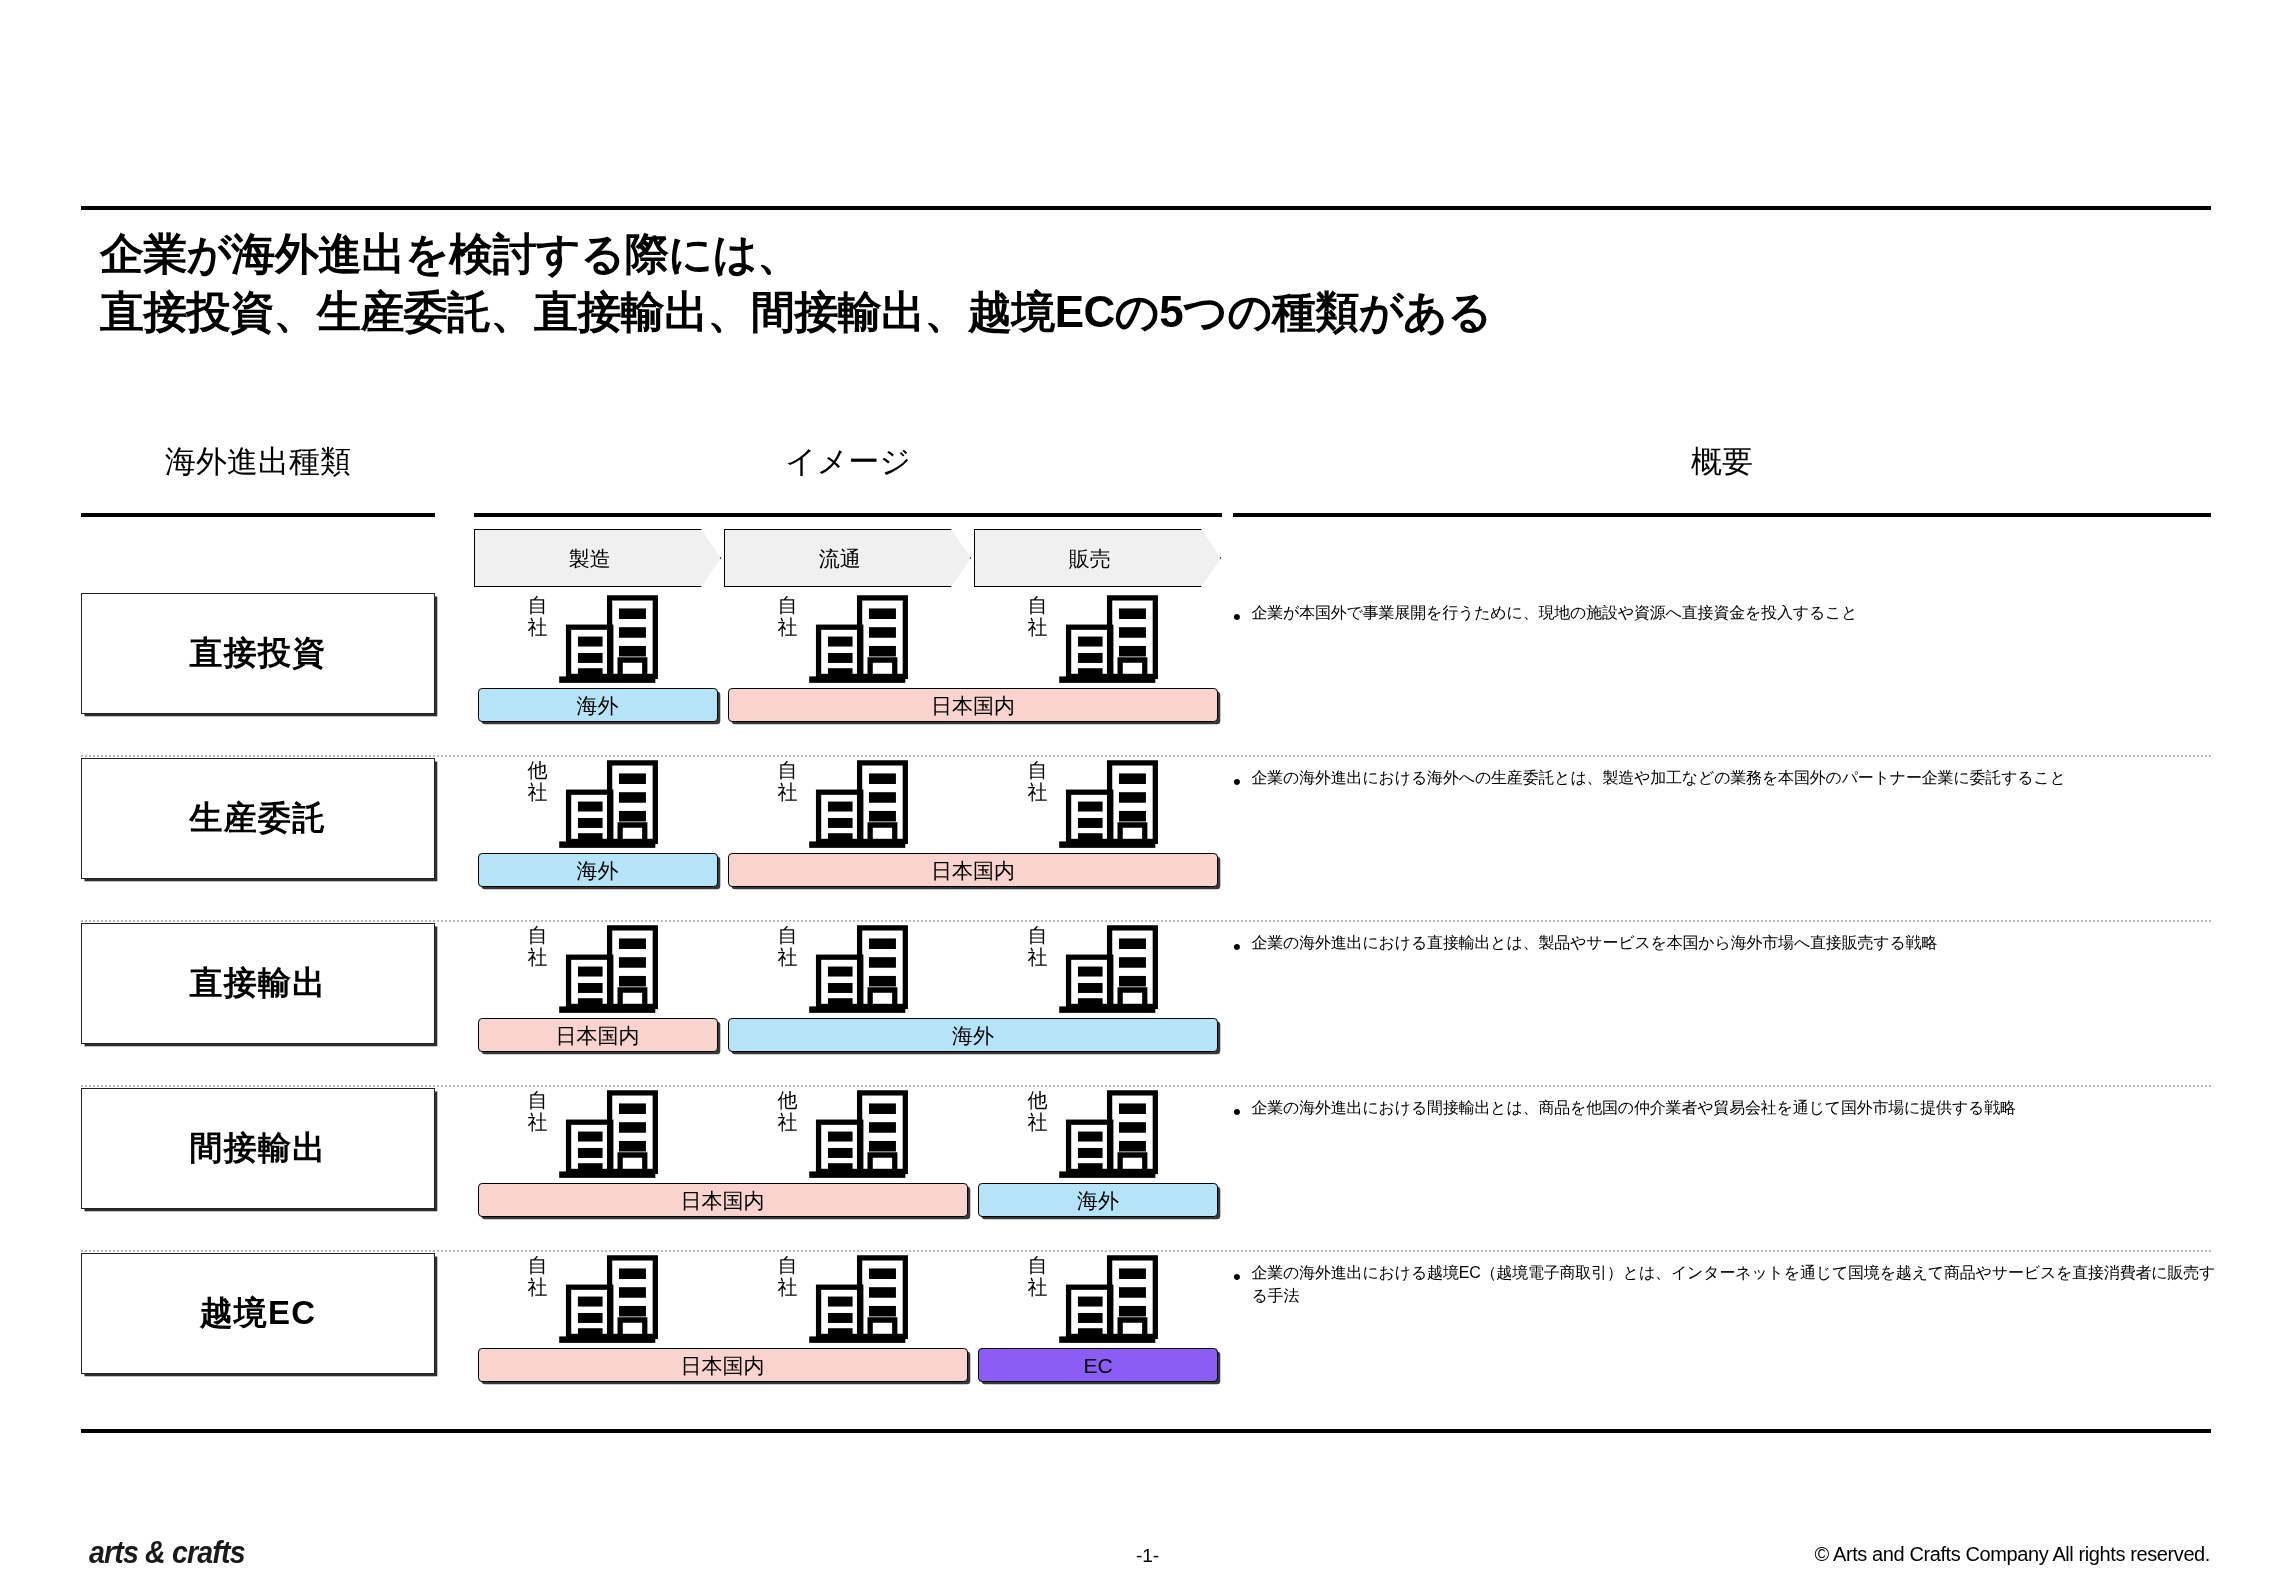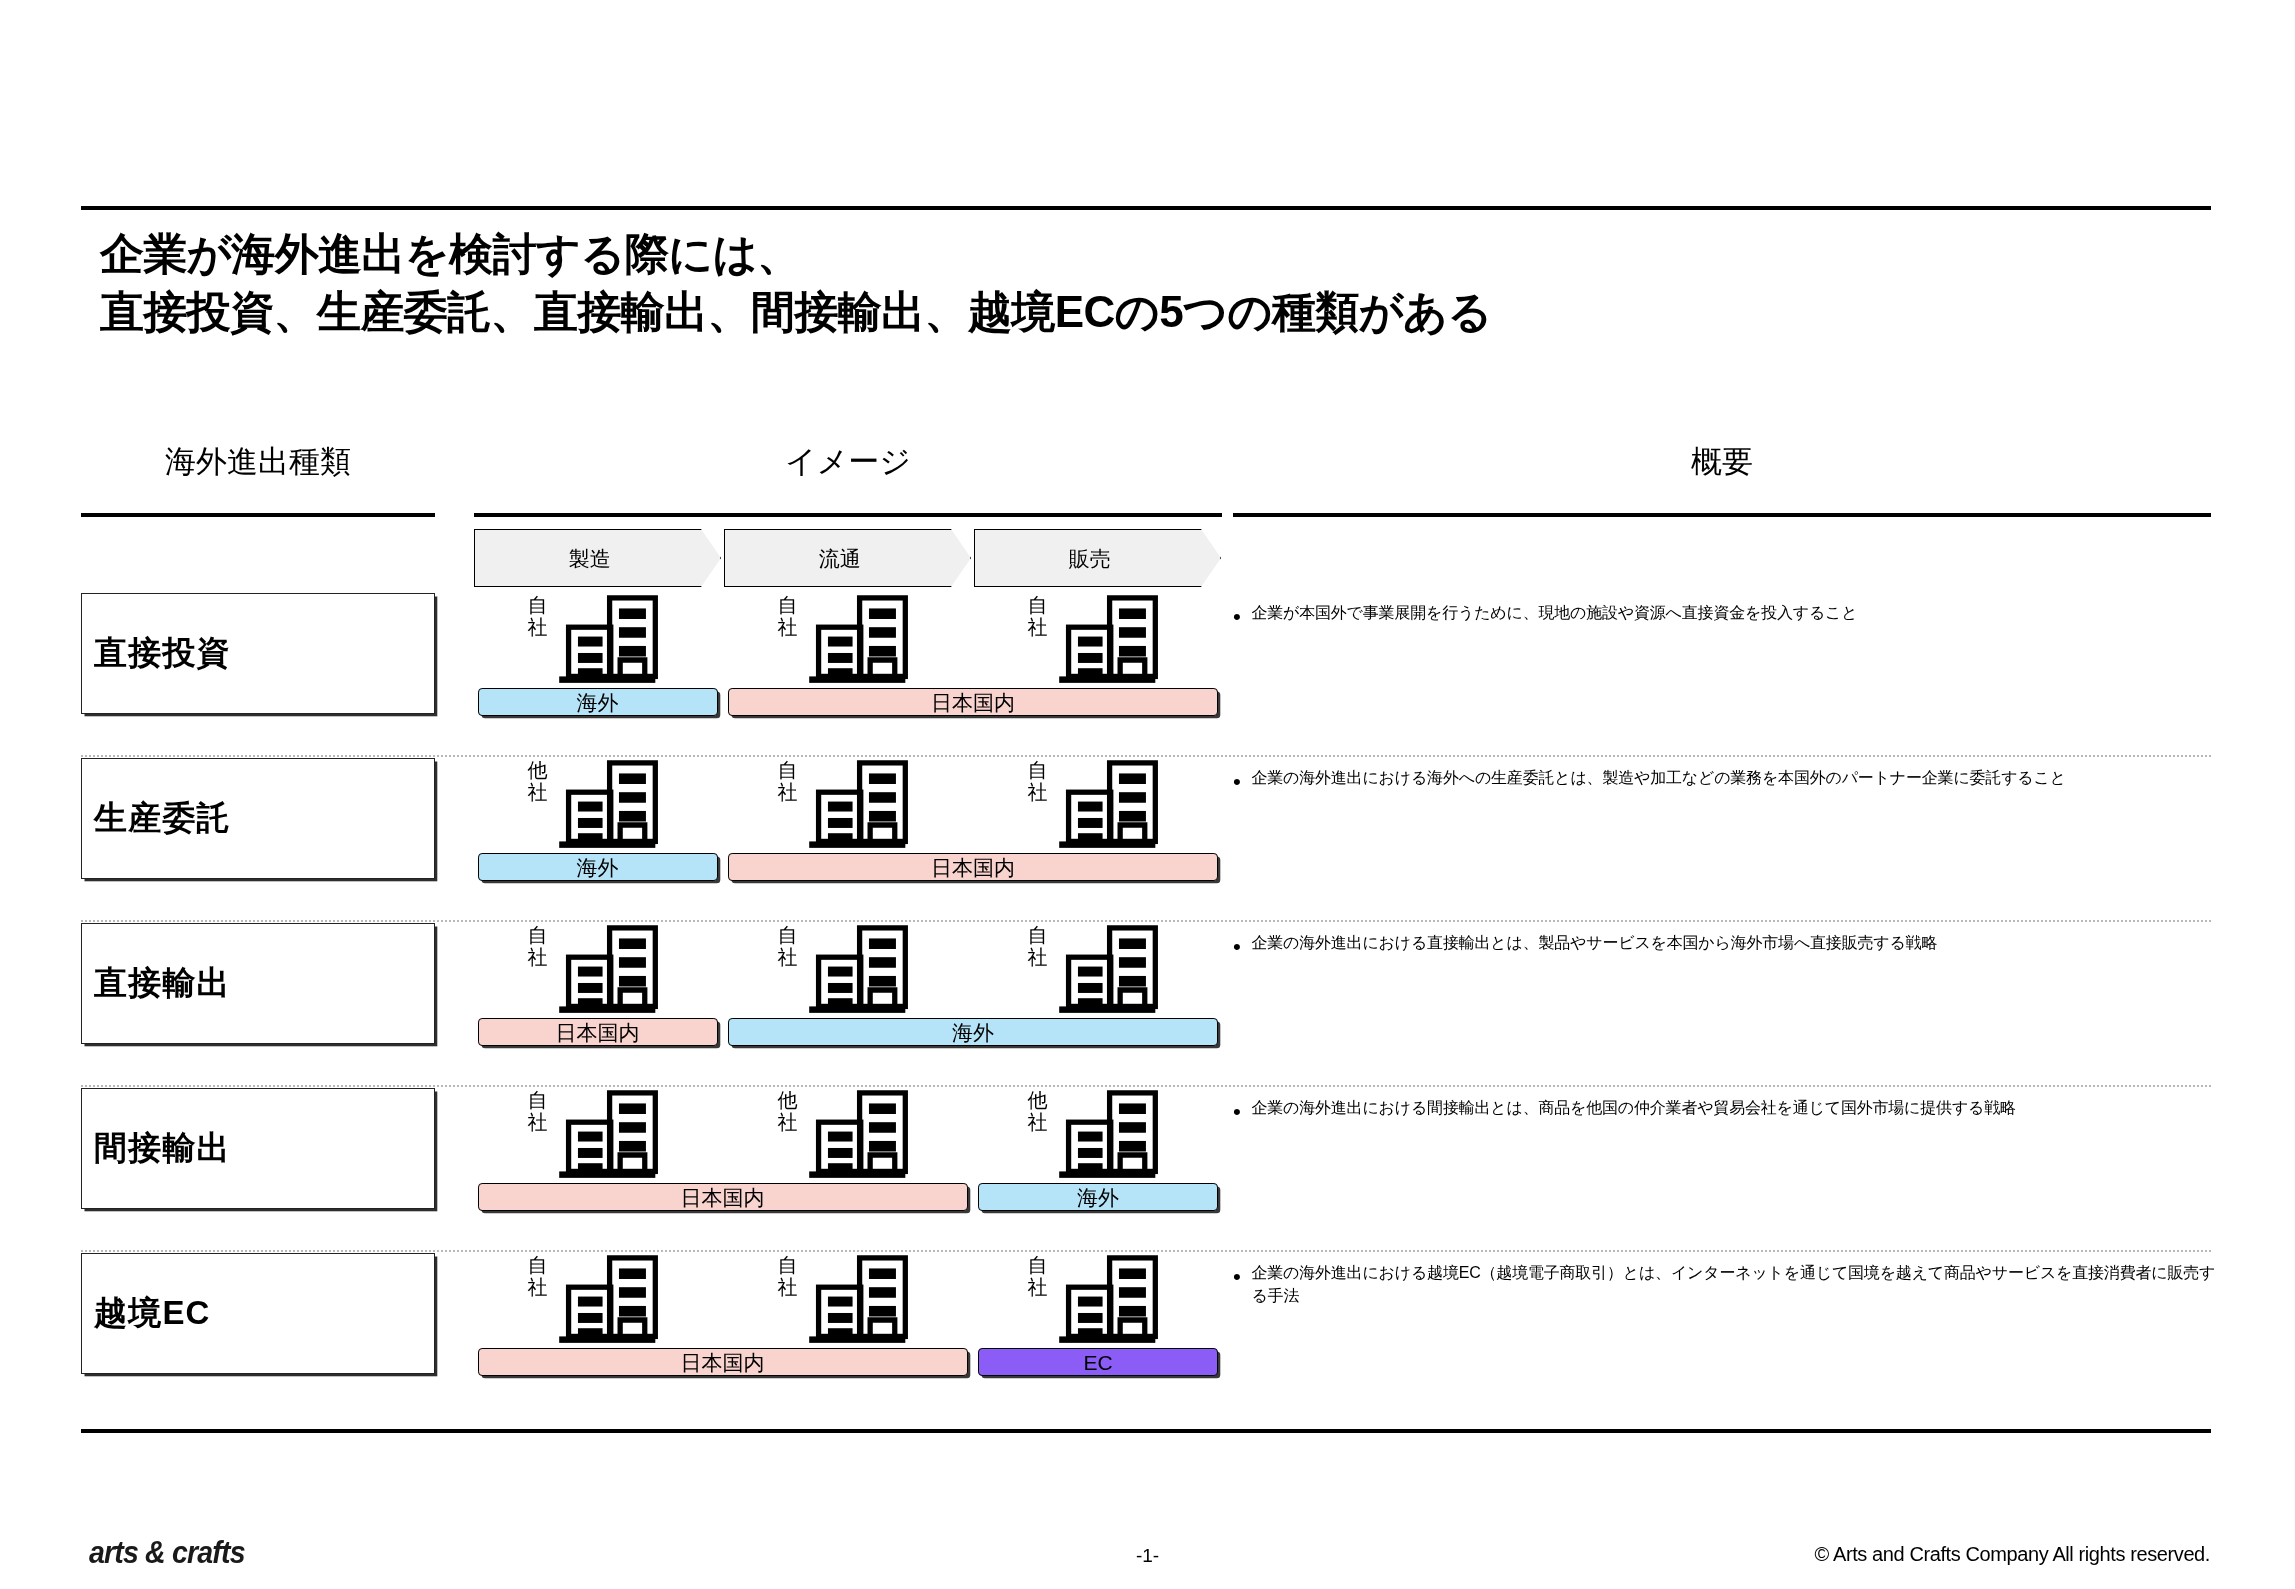--- a/index.html
+++ b/index.html
@@ -134,22 +134,21 @@
     left: 81px;
     top: 0;
     width: 354px;
     height: 121px;
     border: 1.8px solid #222222;
     box-sizing: border-box;
     background: #ffffff;
     box-shadow: 2.9px 2.9px 0 -0.6px rgba(0,0,0,0.82);
     display: flex;
     align-items: center;
-    justify-content: flex-start;
-    padding-left: 12px;
+    justify-content: center;
   }
   .type-box .lbl {
     font-size: 33px;
     font-weight: bold;
     letter-spacing: 1.2px;
     color: #000000;
     white-space: nowrap;
   }
 
   
@@ -191,21 +190,21 @@
   .owner i { font-style: normal; display: block; }
   .bldg-svg {
     position: absolute;
     left: 26px;
     top: 0;
   }
 
   
   .tag {
     position: absolute;
-    height: 28px;
+    height: 34px;
     border: 1.8px solid #000000;
     border-radius: 4.1px;
     box-sizing: border-box;
     display: flex;
     align-items: center;
     justify-content: center;
     font-size: 21px;
     color: #000000;
     box-shadow: 2.9px 2.9px 0 -0.6px rgba(0,0,0,0.78);
     top: 95px;

